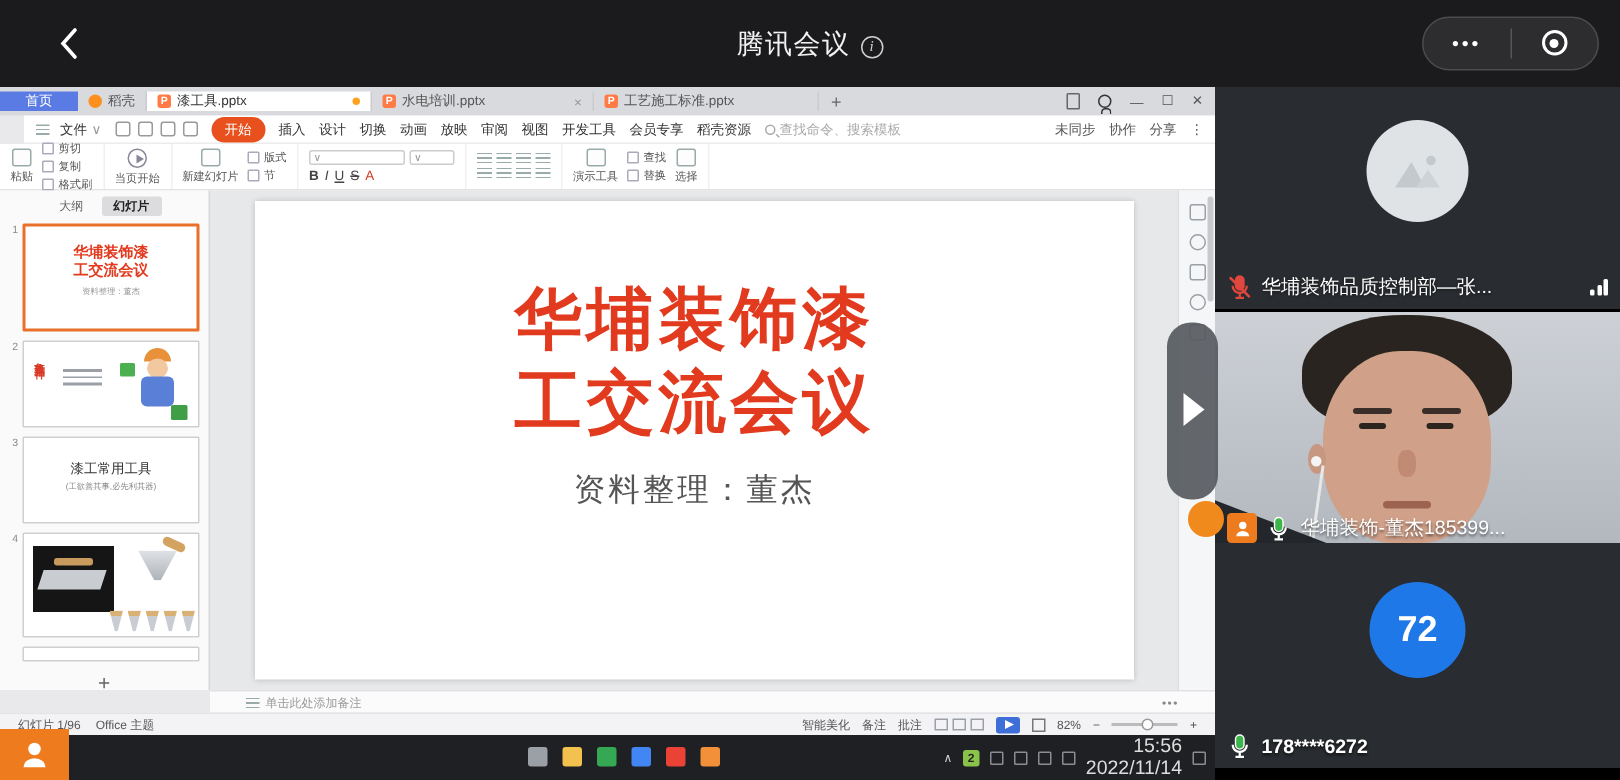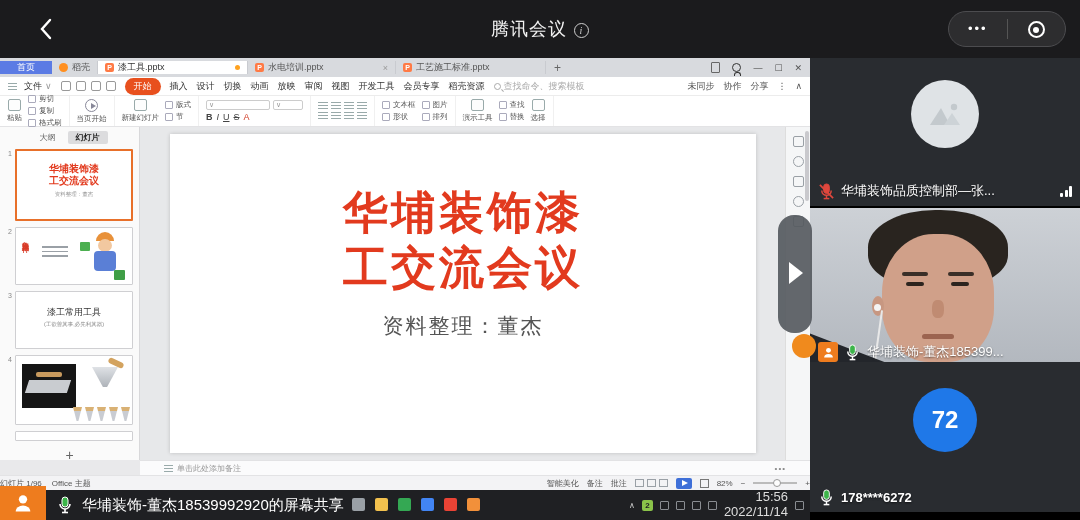--- a/index.html
+++ b/index.html
@@ -30,21 +30,21 @@
   .docer-ico { display:inline-block; width:9px; height:9px; background:#ff8f1f; border-radius:50%; }
   .tab-close { color:#999; font-size:9px; padding-left:4px; }
   .tab-dot { width:5px; height:5px; border-radius:50%; background:#ffa21f; }
   .tab-plus { display:flex; align-items:center; padding:0 8px; color:#666; font-size:12px; cursor:pointer; }
   .wps-winbtns { margin-left:auto; display:flex; align-items:center; gap:12px; padding-right:8px; color:#555; font-size:9px; }
   .wps-winbtns span { cursor:pointer; }
   .mini-doc-ico { display:inline-block; width:9px; height:11px; border:1px solid #666; border-radius:1px; }
   .mini-user-ico { display:inline-block; width:9px; height:9px; border:1px solid #333; border-radius:50%; position:relative; }
   .mini-user-ico::after { content:""; position:absolute; left:1px; top:8px; width:5px; height:3px; border:1px solid #333; border-bottom:none; border-radius:3px 3px 0 0; }
 
-  .wps-menubar { position:absolute; left:0; top:19px; width:810px; height:19px; background:#fff; display:flex; align-items:center; font-size:9px; color:#333; gap:9px; padding:0 8px; border-bottom:1px solid #ececec; }
+  .wps-menubar { position:absolute; left:16px; top:19px; width:810px; height:19px; background:#fff; display:flex; align-items:center; font-size:9px; color:#333; gap:9px; padding:0 8px; border-bottom:1px solid #ececec; }
   .menu-file { display:flex; gap:3px; align-items:center; cursor:pointer; }
   .qat { display:flex; gap:5px; color:#888; font-size:8px; }
   .qat i { font-style:normal; width:10px; height:10px; border:1px solid #999; border-radius:2px; display:inline-block; }
   .menu-item { cursor:pointer; white-space:nowrap; }
   .menu-item.start { background:#e8501e; color:#fff; border-radius:9px; padding:2px 9px; }
   .menu-search { color:#aaa; display:flex; align-items:center; gap:3px; white-space:nowrap; }
   .mag-ico { display:inline-block; width:7px; height:7px; border:1px solid #aaa; border-radius:50%; position:relative; }
   .mag-ico::after { content:""; position:absolute; left:6px; top:6px; width:3px; height:1px; background:#aaa; transform:rotate(45deg); }
   .menu-right { margin-left:auto; display:flex; gap:9px; align-items:center; color:#555; white-space:nowrap; }
 
@@ -115,21 +115,21 @@
 
   
   .collapse-handle { position:absolute; left:778px; top:215px; width:34px; height:118px; background:rgba(86,90,95,.92); border-radius:16px; z-index:30; cursor:pointer; }
   .collapse-handle .tri { position:absolute; left:11px; top:47px; border-left:14px solid #fff; border-top:11px solid transparent; border-bottom:11px solid transparent; }
   .orange-peek { position:absolute; left:792px; top:334px; width:24px; height:24px; background:#f08a1d; border-radius:50%; z-index:29; }
 
   
   .notes-bar { position:absolute; left:140px; top:402px; width:670px; height:15px; background:#fbfbfc; border-top:1px solid #e2e2e4; display:flex; align-items:center; font-size:8px; color:#999; padding:0 24px; }
   .notes-bar .more { margin-left:auto; color:#888; letter-spacing:1px; }
   .hamb { width:9px; height:7px; background:repeating-linear-gradient(#9aa 0 1px, transparent 1px 3px); margin-right:4px; }
-  .status-bar { position:absolute; left:0; top:417px; width:810px; height:15px; background:#f3f3f5; border-top:1px solid #e3e3e5; display:flex; align-items:center; font-size:8px; color:#555; padding:0 0; gap:10px; }
+  .status-bar { position:absolute; left:0; top:417px; width:810px; height:15px; background:#f3f3f5; border-top:1px solid #e3e3e5; display:flex; align-items:center; font-size:8px; color:#555; padding:0 12px; gap:10px; }
   .status-right { margin-left:auto; display:flex; align-items:center; gap:8px; }
   .view-icos { display:flex; gap:3px; }
   .view-icos span { width:9px; height:8px; border:1px solid #9aa0a6; display:inline-block; }
   .status-play { width:16px; height:11px; background:#3e6fd8; border-radius:2px; position:relative; cursor:pointer; }
   .status-play::after { content:""; position:absolute; left:6px; top:2.5px; border-left:6px solid #fff; border-top:3px solid transparent; border-bottom:3px solid transparent; }
   .slider { width:44px; height:2px; background:#bbb; position:relative; }
   .slider .knob { position:absolute; left:20px; top:-3px; width:8px; height:8px; background:#fdfdfd; border:1px solid #999; border-radius:50%; }
   .fit-ico { width:9px; height:9px; border:1px solid #777; position:relative; }
 
   
@@ -356,42 +356,20 @@
             </div>
           <div class="alignrow">
               <span class="align-ico"></span>
               <span class="align-ico"></span>
               <span class="align-ico"></span>
               <span class="align-ico"></span>
             </div>
         </div>
       </div>
       <div class="rgroup">
-        <div class="rcol">
-          <div class="rsmall">
-              <i></i>
-              <span>文本框</span>
-            </div>
-          <div class="rsmall">
-              <i></i>
-              <span>形状</span>
-            </div>
-        </div>
-        <div class="rcol">
-          <div class="rsmall">
-              <i></i>
-              <span>图片</span>
-            </div>
-          <div class="rsmall">
-              <i></i>
-              <span>排列</span>
-            </div>
-        </div>
-      </div>
-      <div class="rgroup">
         <div class="rbig">
             <div class="glyph"></div>
             <span>演示工具</span>
           </div>
         <div class="rcol">
           <div class="rsmall">
               <i></i>
               <span>查找</span>
             </div>
           <div class="rsmall">
@@ -513,28 +491,20 @@
           </div>
         <span>+</span>
       </div>
     </div>
 
     <div class="taskbar">
       <div class="share-avatar">
         <svg width="22" height="22" viewBox="0 0 18 18" fill="#ffffff">
             <use href="#person-shape"></use>
           </svg>
-      </div>
-      <div class="share-banner">
-        <svg width="18" height="18" viewBox="0 0 18 18">
-            <g fill="#3cb54a" stroke="#ffffff">
-              <use href="#mic-shape"></use>
-            </g>
-          </svg>
-        <span class="txt">华埔装饰-董杰18539992920的屏幕共享</span>
       </div>
       <div class="task-icons">
         <span></span>
           <span></span>
           <span></span>
           <span></span>
           <span></span>
           <span></span>
       </div>
       <div class="tray">

